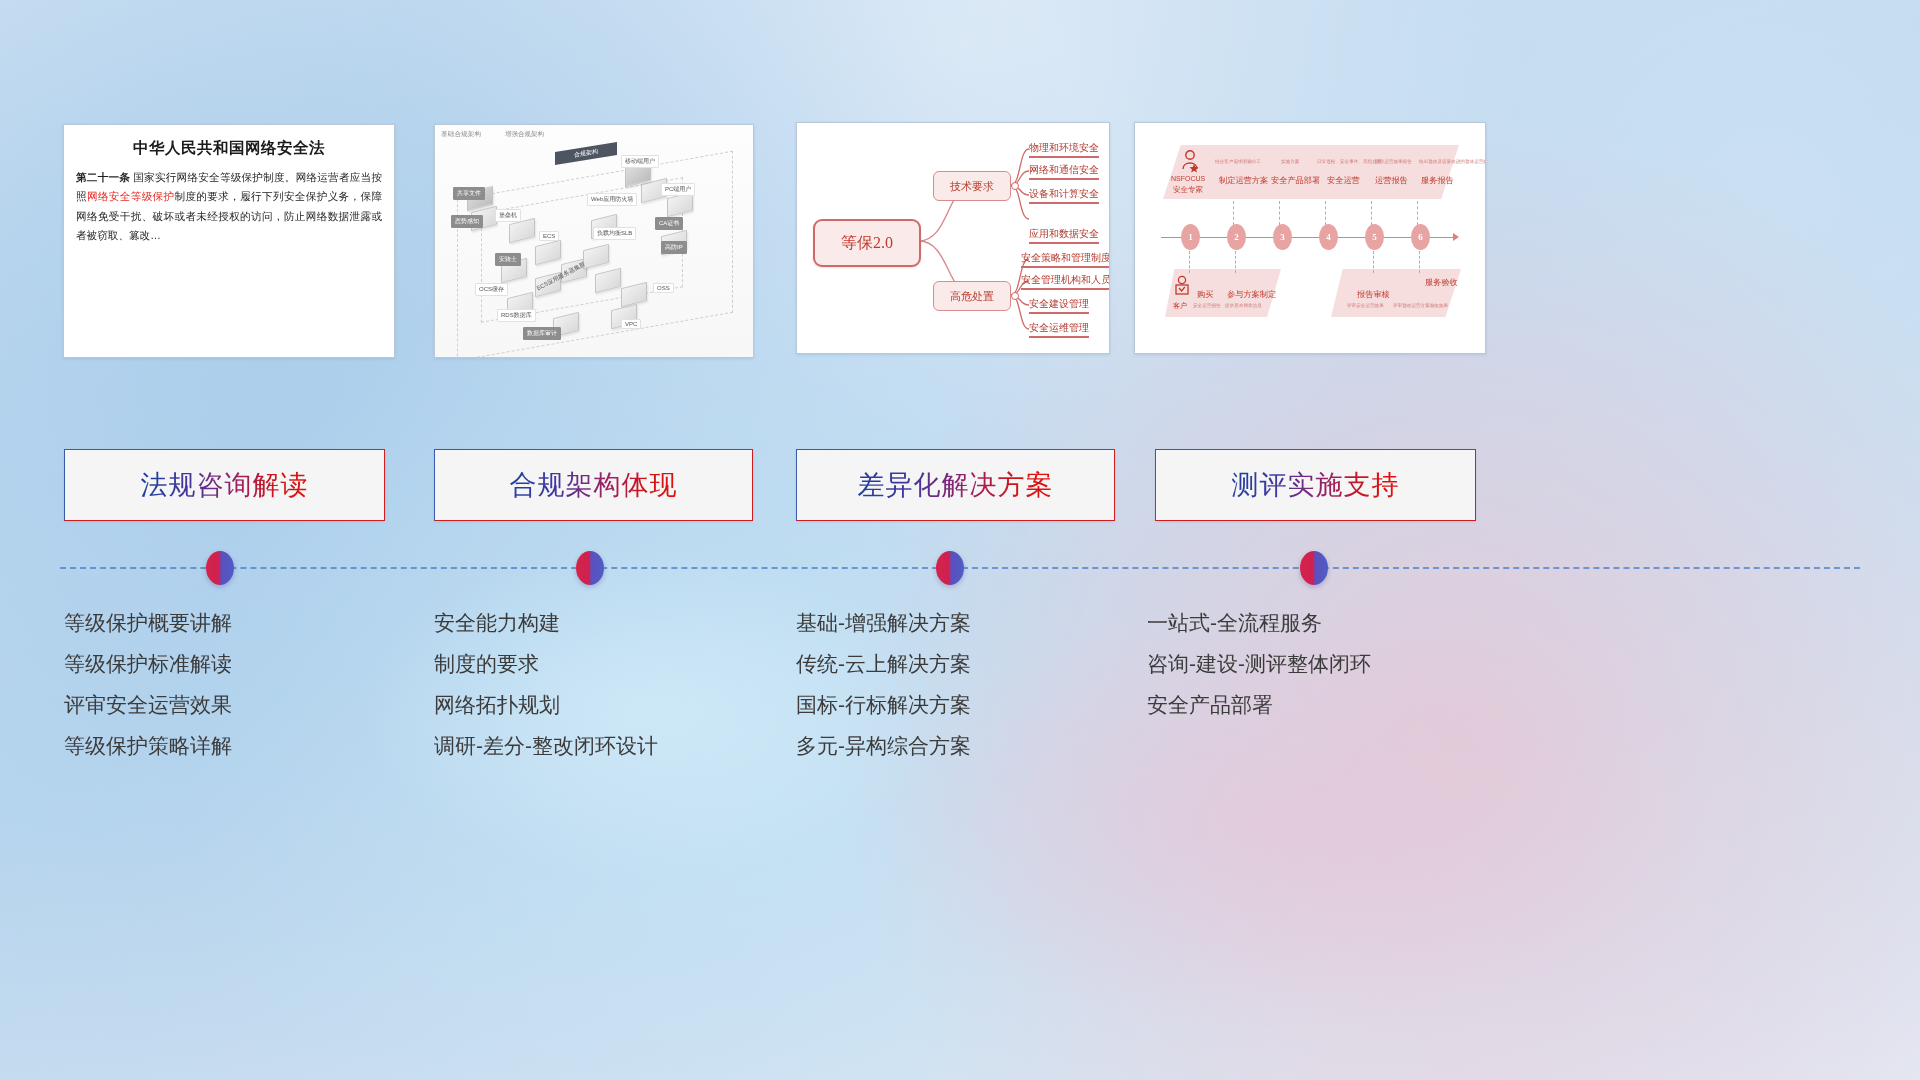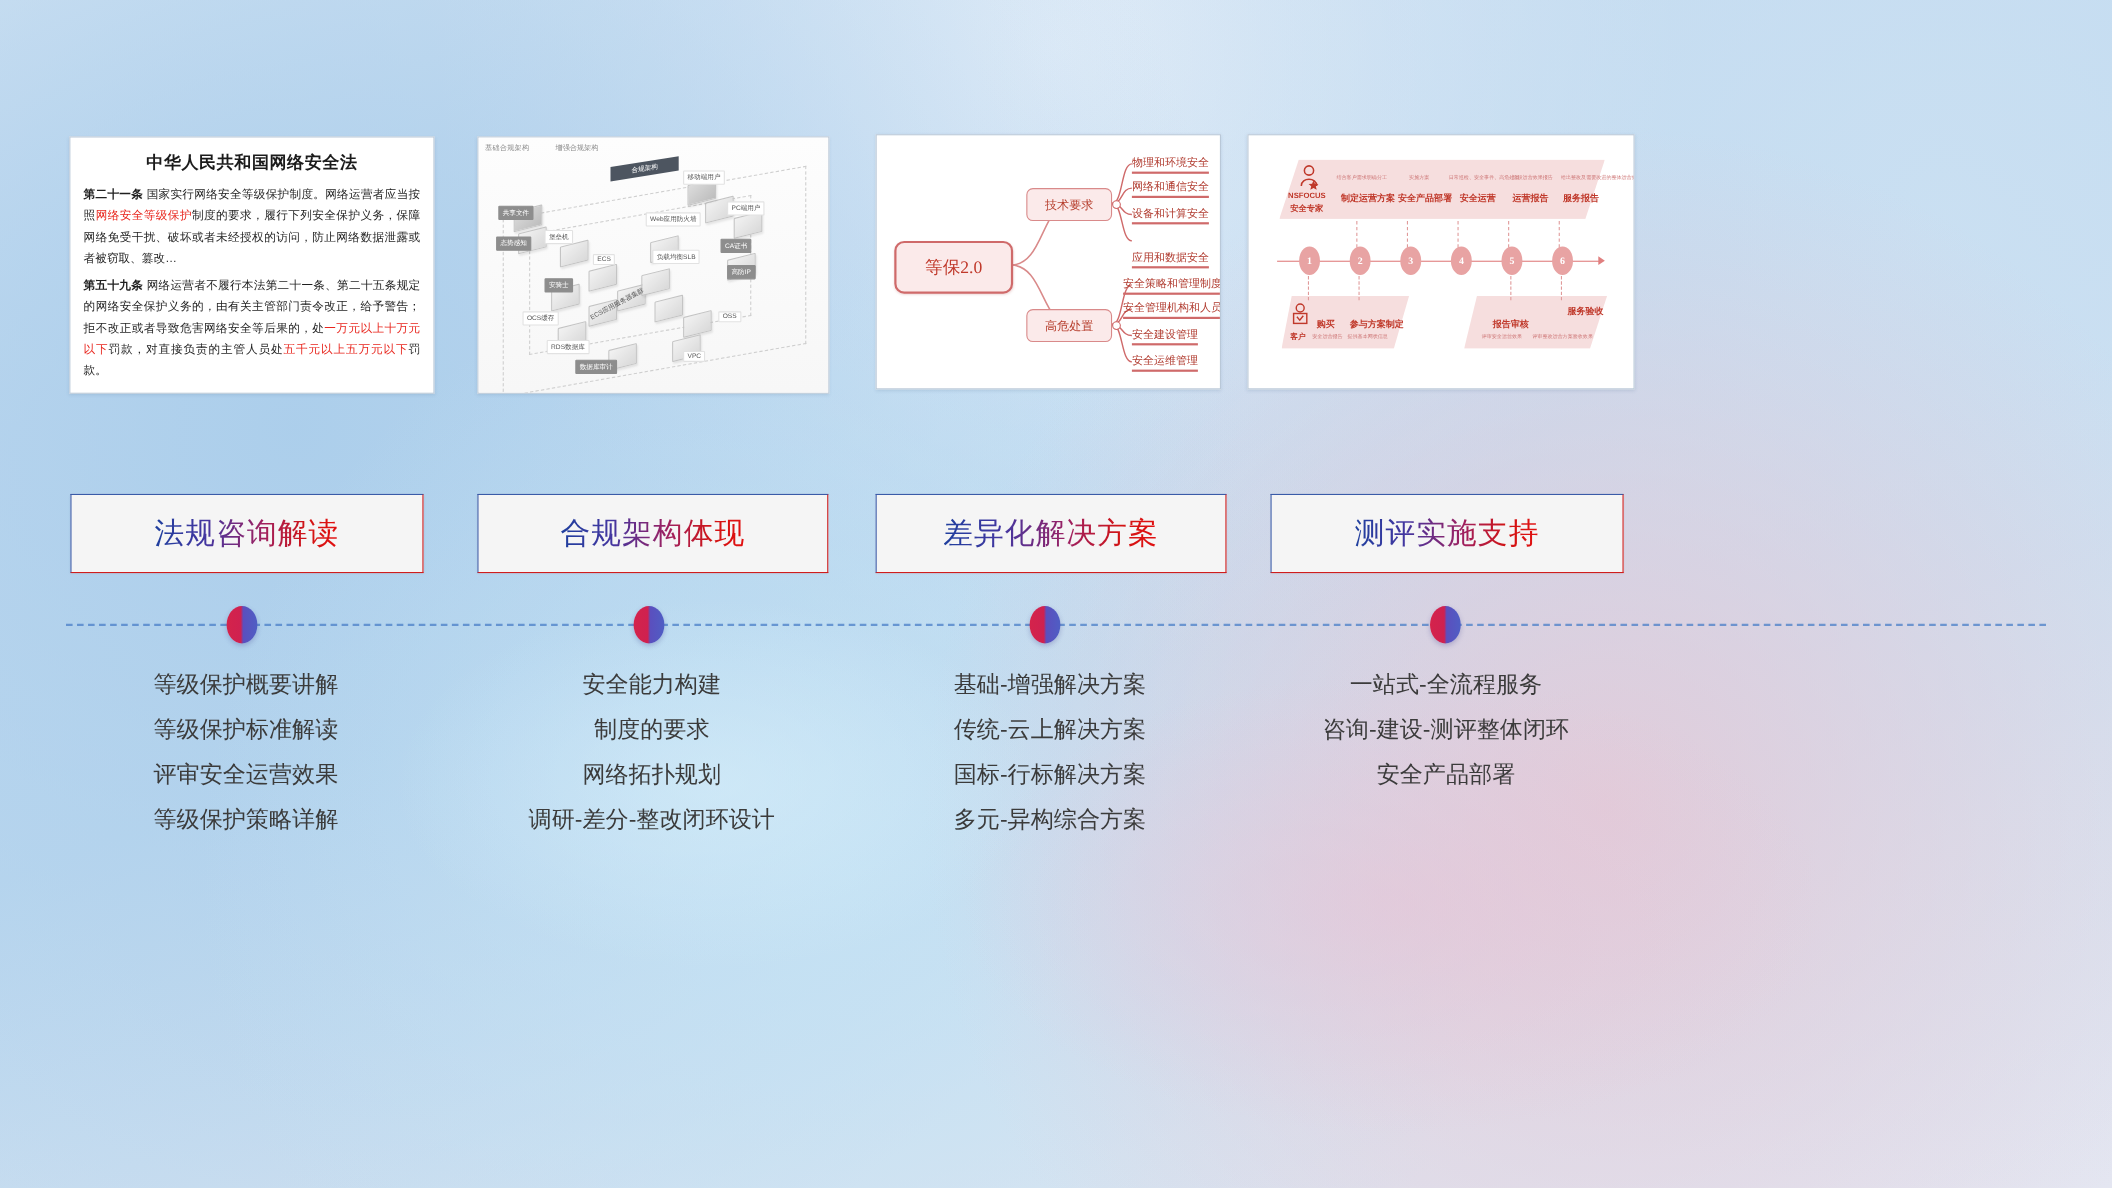--- a/index.html
+++ b/index.html
@@ -75,21 +75,21 @@
   .mm-dot{position:absolute;width:6px;height:6px;border:1.2px solid #cf6a6a;border-radius:50%;background:#fff;}
 
   
   .rm-band{position:absolute;background:#f6dede;}
   .rm-band.top{left:28px;top:22px;width:296px;height:54px;
       clip-path:polygon(6% 0,100% 0,94% 100%,0 100%);}
   .rm-band.b1{left:30px;top:146px;width:116px;height:48px;
       clip-path:polygon(8% 0,100% 0,88% 100%,0 100%);}
   .rm-band.b2{left:196px;top:146px;width:130px;height:48px;
       clip-path:polygon(9% 0,100% 0,88% 100%,0 100%);}
-  .rm-main{position:absolute;font-size:8.2px;color:#c0392b;font-weight:bold;white-space:nowrap;}
+  .rm-main{position:absolute;font-size:8.2px;color:#c0392b;font-weight:normal;white-space:nowrap;}
   .rm-sub{position:absolute;font-size:4.6px;color:#cf7a7a;white-space:nowrap;}
   .rm-axis{position:absolute;left:26px;top:114px;width:296px;height:1.4px;background:#e07f7f;}
   .rm-arrow{position:absolute;left:318px;top:110px;width:0;height:0;
       border-left:6px solid #e07f7f;border-top:4px solid transparent;border-bottom:4px solid transparent;}
   .rm-node{position:absolute;width:19px;height:26px;border-radius:50%;
       background:#e8a3a3;color:#fff;font-size:9px;font-weight:bold;
       display:flex;align-items:center;justify-content:center;top:101px;
       font-family:"Liberation Serif",serif;}
   .rm-dash{position:absolute;width:1px;border-left:1px dashed #e09a9a;}
 
@@ -105,35 +105,34 @@
         -webkit-text-fill-color:transparent;}
 
   
   #tl-line{position:absolute;left:60px;top:567px;width:1800px;height:0;
       border-top:2px dashed #4a7fc8;opacity:.75;}
   .tl-dot{position:absolute;width:28px;height:34px;border-radius:50%;
       background:linear-gradient(90deg,#d4234b 0%,#cf2150 46%,#5b4fbe 54%,#4f5ec4 100%);
       box-shadow:0 2px 5px rgba(60,60,140,.28);}
 
   
-  .col{position:absolute;text-align:center;}
+  .col{position:absolute;}
   .col .it{font-size:21px;color:#3b3b3b;line-height:1;margin-bottom:20px;white-space:nowrap;}
   .col .it:last-child{margin-bottom:0;}
 </style>
 </head>
 <body>
 
 <div id="bg"></div>
 <div id="bgGlow"></div>
 
 <div class="card" id="card1">
   <div class="law-title">中华人民共和国网络安全法</div>
   <div class="law-body">
     <p class="law-p" id="lawp1"><span style="font-weight: bold;">第二十一条 </span><span>国家实行网络安全等级保护制度。网络运营者应当按照</span><span class="red">网络安全等级保护</span><span>制度的要求，履行下列安全保护义务，保障网络免受干扰、破坏或者未经授权的访问，防止网络数据泄露或者被窃取、篡改…</span></p>
-    <p class="law-p" id="lawp2"><span style="font-weight: bold;">第五十九条 </span><span>网络运营者不履行本法第二十一条、第二十五条规定的网络安全保护义务的，由有关主管部门责令改正，给予警告；拒不改正或者导致危害网络安全等后果的，处</span><span class="red">一万元以上十万元以下</span><span>罚款，对直接负责的主管人员处</span><span class="red">五千元以上五万元以下</span><span>罚款。</span></p>
   </div>
 </div>
 
 <div class="card" id="card2">
   <div class="arch-wrap">
     <div class="arch-tab">基础合规架构</div>
     <div class="arch-tab2">增强合规架构</div>
     <div class="arch-title">合规架构</div>
 
     <div class="hexzone" style="left:22px;top:50px;width:274px;height:160px;transform:skewY(-10deg);"></div>

